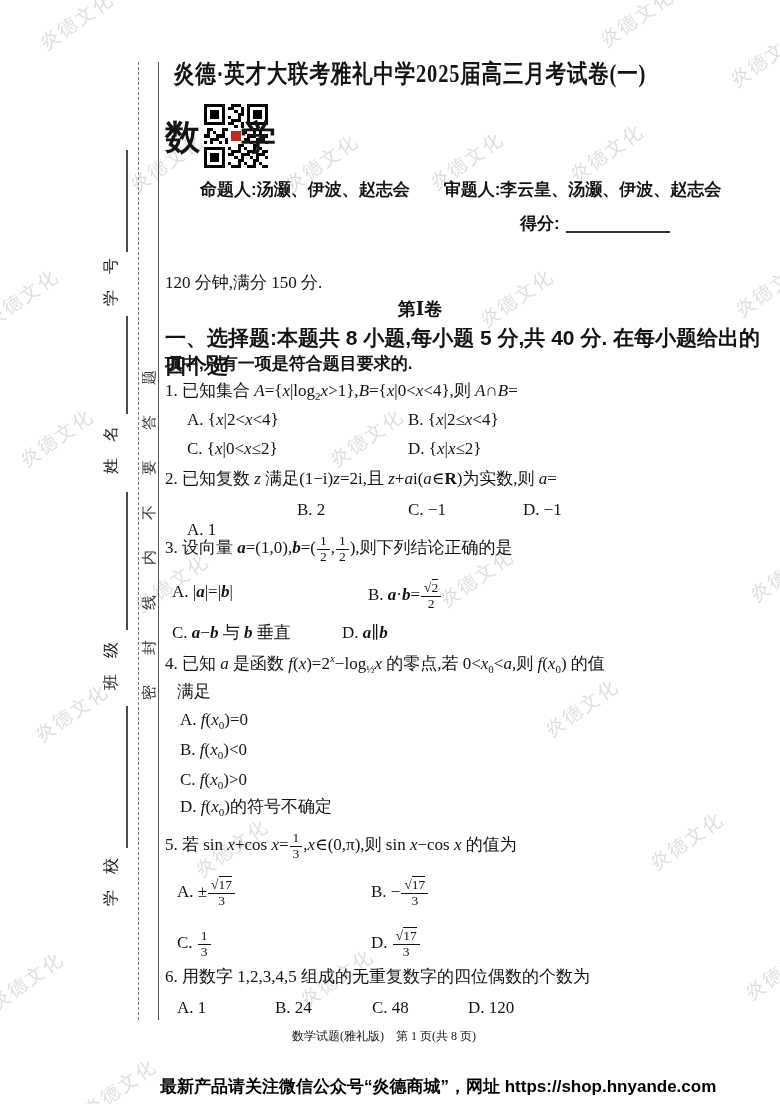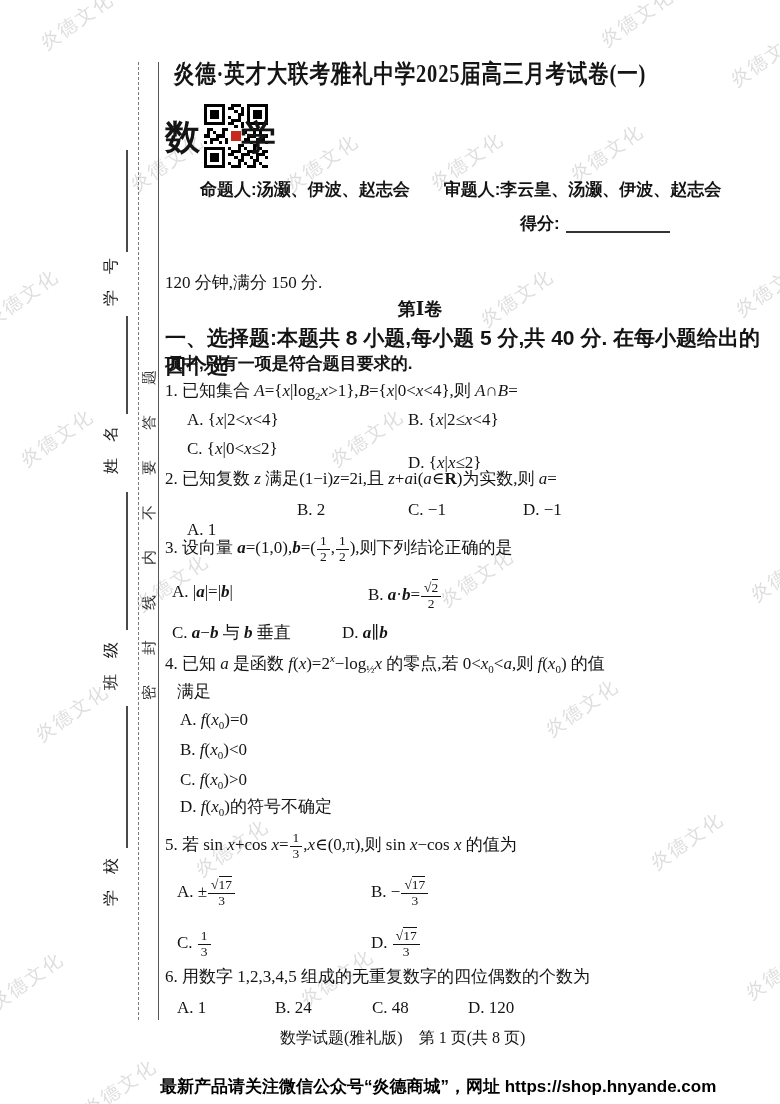--- a/index.html
+++ b/index.html
@@ -223,21 +223,21 @@
 
   <div class="abs" style="left:165px;top:297px;width:510px;text-align:center;font-size:18px;font-weight:600">第Ⅰ卷</div>
 
   <div class="abs heiti" style="left:165px;top:324px;font-size:21px">一、选择题:本题共 8 小题,每小题 5 分,共 40 分. 在每小题给出的四个选</div>
   <div class="abs heiti" style="left:165px;top:352px;font-size:17px">项中,只有一项是符合题目要求的.</div>
 
   <div class="abs serif17" style="left:165px;top:380px">1. 已知集合 <i>A</i>={<i>x</i>|log<sub>2</sub><i>x</i>&gt;1},<i>B</i>={<i>x</i>|0&lt;<i>x</i>&lt;4},则 <i>A</i>∩<i>B</i>=</div>
   <div class="abs serif17" style="left:187px;top:409px">A. {<i>x</i>|2&lt;<i>x</i>&lt;4}</div>
   <div class="abs serif17" style="left:408px;top:409px">B. {<i>x</i>|2≤<i>x</i>&lt;4}</div>
   <div class="abs serif17" style="left:187px;top:438px">C. {<i>x</i>|0&lt;<i>x</i>≤2}</div>
-  <div class="abs serif17" style="left:408px;top:452px">D. {<i>x</i>|<i>x</i>≤2}</div>
+  <div class="abs serif17" style="left:408px;top:438px">D. {<i>x</i>|<i>x</i>≤2}</div>
 
   <div class="abs serif17" style="left:165px;top:468px">2. 已知复数 <i>z</i> 满足(1−i)<i>z</i>=2i,且 <i>z</i>+<i>a</i>i(<i>a</i>∈<span class="bfu">R</span>)为实数,则 <i>a</i>=</div>
   <div class="abs serif17" style="left:187px;top:519px">A. 1</div>
   <div class="abs serif17" style="left:297px;top:499px">B. 2</div>
   <div class="abs serif17" style="left:408px;top:499px">C. −1</div>
   <div class="abs serif17" style="left:523px;top:499px">D. −1</div>
 
   <div class="abs serif17" style="left:165px;top:534px">3. 设向量 <span class="vec">a</span>=(1,0),<span class="vec">b</span>=(<span class="frac"><span class="num">1</span><span class="den">2</span></span>,<span class="frac"><span class="num">1</span><span class="den">2</span></span>),则下列结论正确的是</div>
   <div class="abs serif17" style="left:172px;top:581px">A. |<span class="vec">a</span>|=|<span class="vec">b</span>|</div>
   <div class="abs serif17" style="left:368px;top:581px">B. <span class="vec">a</span>·<span class="vec">b</span>=<span class="frac"><span class="num"><span class="sqrt">√<span class="rad">2</span></span></span><span class="den">2</span></span></div>
@@ -256,16 +256,16 @@
   <div class="abs serif17" style="left:371px;top:878px">B. −<span class="frac"><span class="num"><span class="sqrt">√<span class="rad">17</span></span></span><span class="den">3</span></span></div>
   <div class="abs serif17" style="left:177px;top:929px">C. <span class="frac"><span class="num">1</span><span class="den">3</span></span></div>
   <div class="abs serif17" style="left:371px;top:929px">D. <span class="frac"><span class="num"><span class="sqrt">√<span class="rad">17</span></span></span><span class="den">3</span></span></div>
 
   <div class="abs serif17" style="left:165px;top:966px">6. 用数字 1,2,3,4,5 组成的无重复数字的四位偶数的个数为</div>
   <div class="abs serif17" style="left:177px;top:997px">A. 1</div>
   <div class="abs serif17" style="left:275px;top:997px">B. 24</div>
   <div class="abs serif17" style="left:372px;top:997px">C. 48</div>
   <div class="abs serif17" style="left:468px;top:997px">D. 120</div>
 
-  <div class="abs" style="left:280px;top:1028px;font-size:16px">数学试题(雅礼版)　第 1 页(共 8 页)</div>
+  <div class="abs" style="left:292px;top:1028px;font-size:12px">数学试题(雅礼版)　第 1 页(共 8 页)</div>
   <div class="abs heiti" style="left:160px;top:1075px;font-size:17px;font-weight:bold;color:#000">最新产品请关注微信公众号“炎德商城”，网址 https://shop.hnyande.com</div>
 
 </div>
 
 </body></html>

